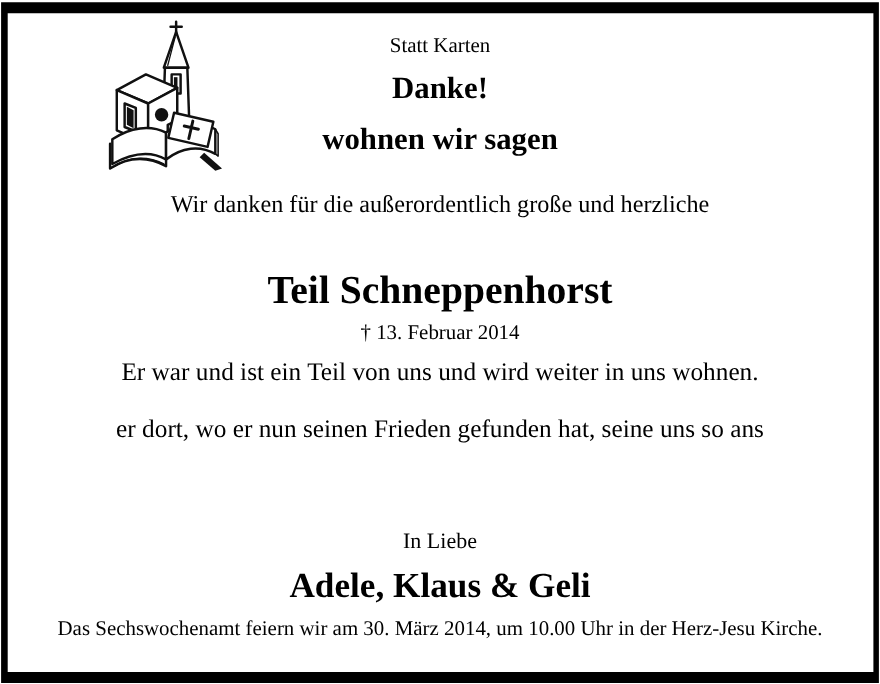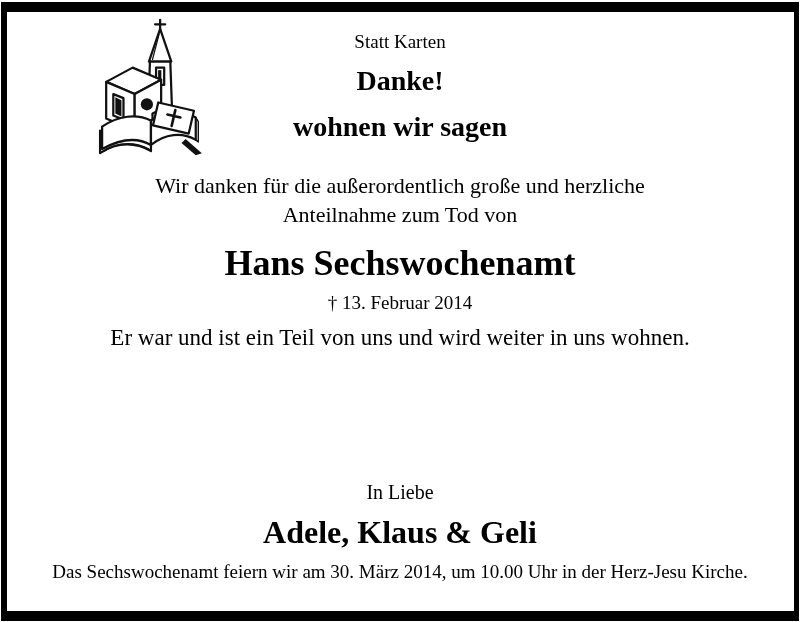--- a/index.html
+++ b/index.html
@@ -99,30 +99,30 @@
   </div>
 
   <div class="txt pre-header">Statt Karten</div>
 
   <div class="txt headline1">Danke!</div>
 
   <div class="txt headline2">wohnen wir sagen</div>
 
   <div class="txt intro">
     <span class="line">Wir danken für die außerordentlich große und herzliche</span>
-    <span class="line">Anteilnahme zum Tod von</span>
   </div>
 
-  <div class="txt name">Hans Sechswochenamt</div>
+  <div class="txt name">Teil Schneppenhorst</div>
 
   <div class="txt death-date">† 13. Februar 2014</div>
 
   <div class="txt tribute">Er war und ist ein Teil von uns und wird weiter in uns wohnen.</div>
 
   <div class="txt message">
+    <span class="line">er dort, wo er nun seinen Frieden gefunden hat, seine uns so ans</span>
   </div>
 
   <div class="txt closing">In Liebe</div>
 
   <div class="txt family">Adele, Klaus &amp; Geli</div>
 
   <div class="txt footer-line">Das Sechswochenamt feiern wir am 30. März 2014, um 10.00 Uhr in der Herz-Jesu Kirche.</div>
 
 </div>
 

